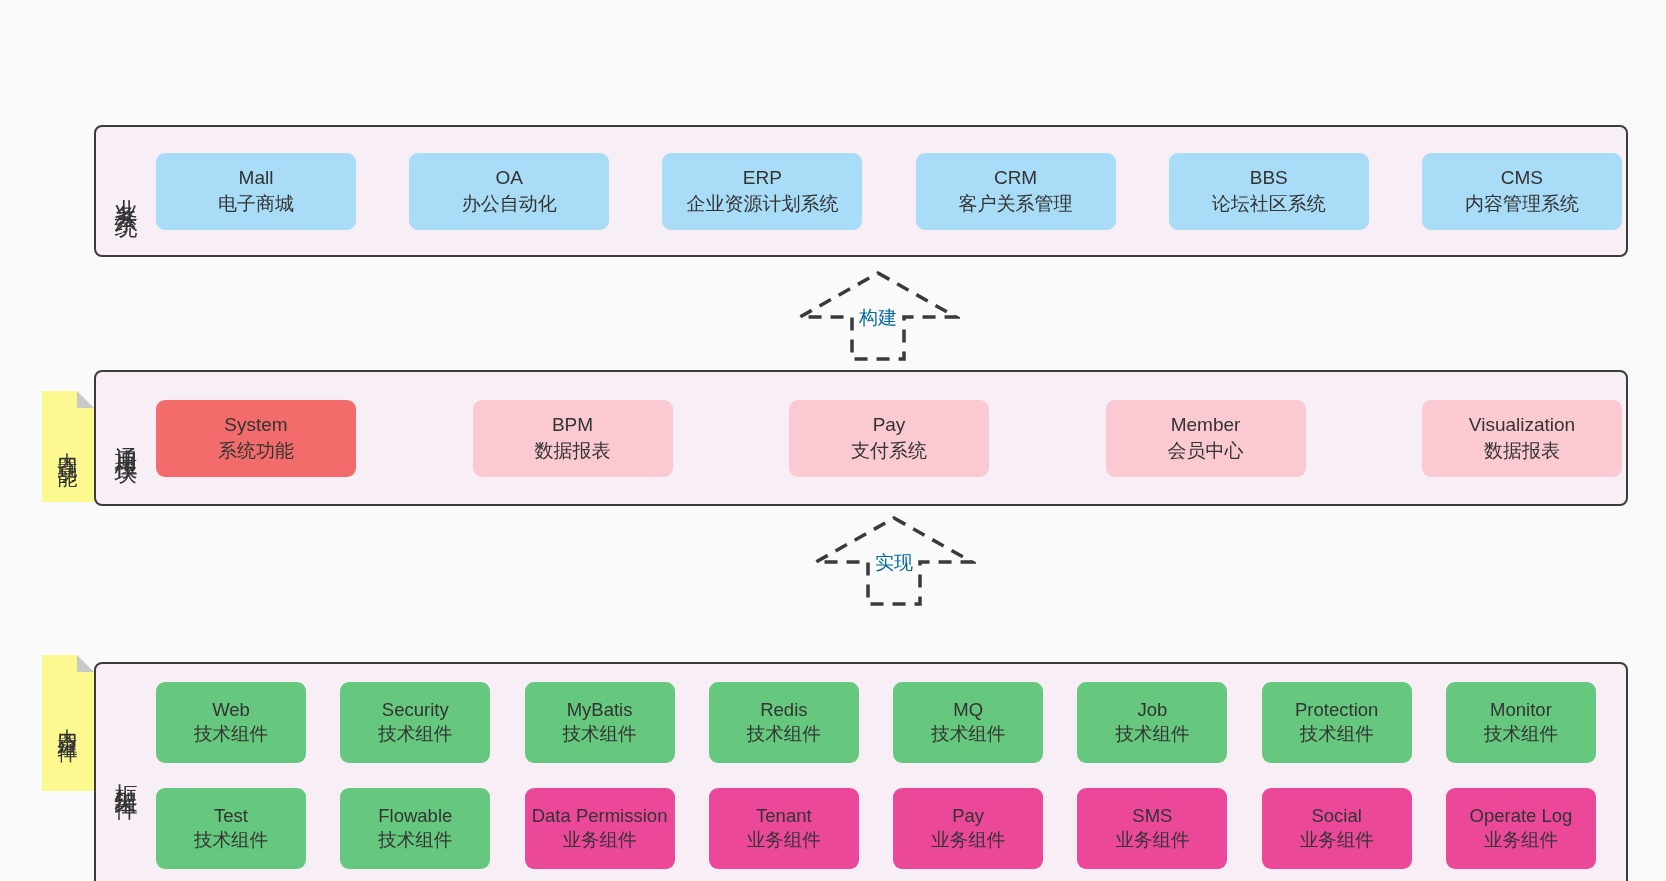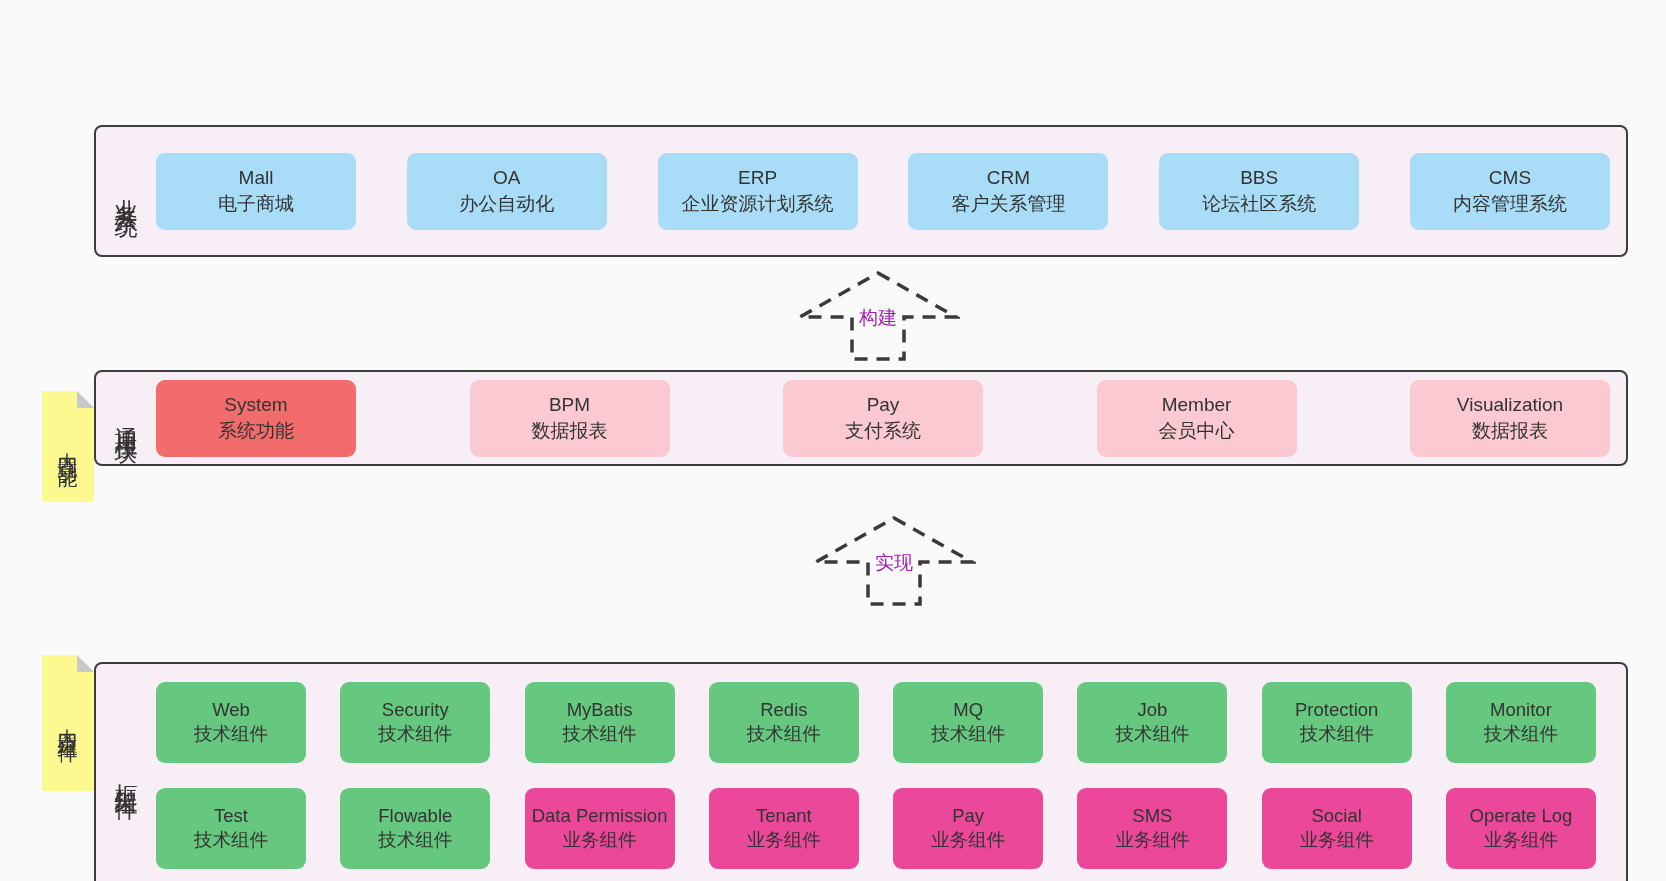--- a/index.html
+++ b/index.html
@@ -2,27 +2,27 @@
 <html><head>
 <meta charset="utf-8">
 <style>
   html,body{margin:0;padding:0;background:#fafafa;}
   body{font-family:"Liberation Sans","DejaVu Sans",sans-serif;color:#333;}
   .page{position:relative;width:1666px;height:881px;background:#fafafa;overflow:hidden;}
 
   .layer{position:absolute;left:94px;width:1534px;box-sizing:border-box;
          background:#f8eef6;border:2px solid #3c3c3c;border-radius:8px;display:flex;}
   .layer-1{top:125px;height:132px;}
-  .layer-2{top:370px;height:96px;}
+  .layer-2{top:370px;height:136px;}
   .layer-3{top:617px;height:226px;margin-top:45px;}
 
   .layer-label{width:60px;flex:0 0 60px;display:flex;align-items:center;justify-content:center;}
   .vtext{writing-mode:vertical-rl;text-orientation:upright;font-size:23px;letter-spacing:5px;line-height:1;color:#333;}
 
-  .boxes{flex:1;display:flex;align-items:center;justify-content:space-between;padding:0 16px 0 0;}
+  .boxes{flex:1;display:flex;align-items:center;justify-content:space-between;padding:0 4px 0 0;}
   .box{border-radius:9px;display:flex;flex-direction:column;align-items:center;justify-content:center;
        text-align:center;font-size:19px;line-height:26px;color:#333;}
   .layer-1 .box,.layer-2 .box{width:200px;height:77px;}
   .box.blue{background:#a9dcf6;}
   .box.red{background:#f26c6c;}
   .box.pink{background:#fac9d2;}
   .box.green{background:#66c87e;}
   .box.green-light{background:#ec4899;}
 
   .boxes-col{flex:1;display:flex;flex-direction:column;justify-content:center;gap:25px;padding-right:30px;}
@@ -35,21 +35,21 @@
           border-width:0 17px 17px 0;border-color:#fafafa #fafafa #c9c9c9 #c9c9c9;}
   .sticky-features{top:391px;height:111px;}
   .sticky-components{top:655px;height:136px;}
   .sticky .vtext{font-size:20px;letter-spacing:5px;}
 
   .arrow{position:absolute;width:164px;height:92px;z-index:2;}
   .arrow-build{left:796px;top:270px;}
   .arrow-implement{left:812px;top:515px;}
   .arrow svg{position:absolute;left:0;top:0;}
   .arrow-label{position:absolute;left:50%;top:35px;transform:translateX(-50%);
-          background:#fafafa;padding:0 4px;font-size:19px;color:#a21caf;white-space:nowrap;}
+          background:#fafafa;padding:0 4px;font-size:19px;color:#0369a1;white-space:nowrap;}
 </style>
 </head>
 <body>
 
 <div class="page">
 
   <section class="layer layer-1">
     <div class="layer-label">
       <span class="vtext">业务系统</span>
     </div>

